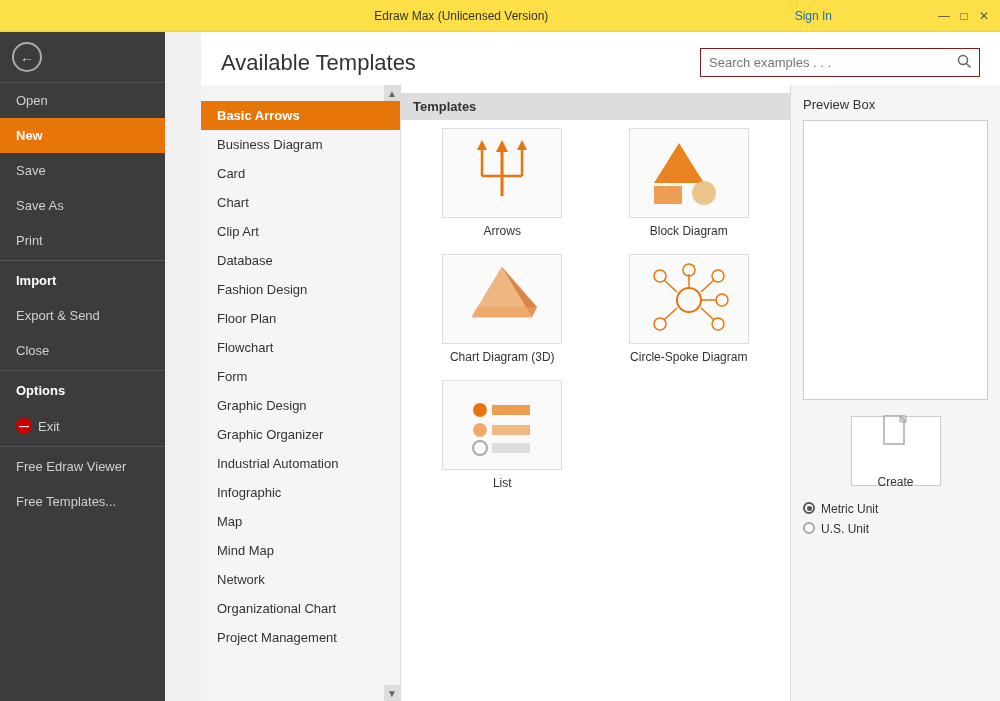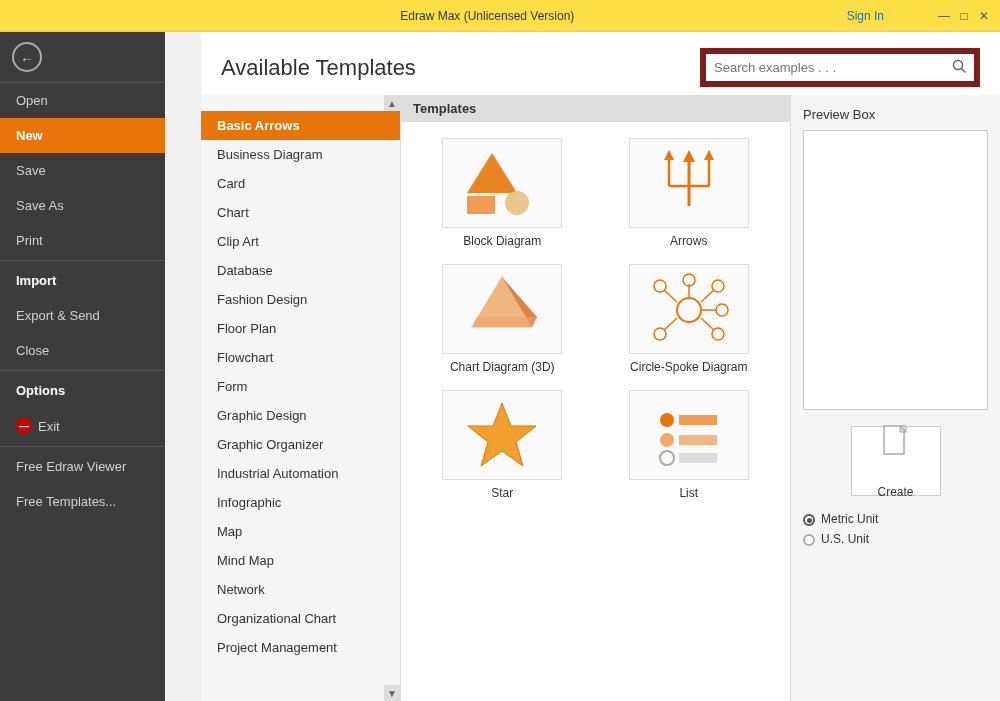--- a/index.html
+++ b/index.html
@@ -11,21 +11,21 @@
       height: 32px;
       display: flex;
       align-items: center;
       justify-content: space-between;
       padding: 0 8px;
       border-bottom: 1px solid #ccc;
       flex-shrink: 0;
     }
     .title-bar-title { flex: 1; text-align: center; font-size: 12px; color: #333; }
     .title-bar-btn { width: 16px; height: 16px; background: none; border: none; cursor: pointer; font-size: 12px; color: #555; display: flex; align-items: center; justify-content: center; }
-    .title-bar-signin { color: #1a6fba; font-size: 12px; cursor: pointer; margin-left: auto; margin-right: 48px; }
+    .title-bar-signin { color: #1a6fba; font-size: 12px; cursor: pointer; margin-left: auto; margin-right: 100px; }
 
     
     .main-layout { display: flex; flex: 1; overflow: hidden; }
 
     
     .sidebar {
       width: 165px;
       background: #3c3c3c;
       color: #d0d0d0;
       display: flex;
@@ -54,21 +54,21 @@
     
     .templates-header {
       padding: 16px 20px 8px 20px;
       background: #fff;
       display: flex;
       align-items: center;
       justify-content: space-between;
       flex-shrink: 0;
     }
     .templates-title { font-size: 22px; font-weight: 300; color: #333; }
-    .search-box { display: flex; align-items: center; border: 6px solid #7f1d1d; background: #fff; width: 280px; }
+    .search-box { display: flex; align-items: center; border: 1px solid #7f1d1d; background: #fff; width: 280px; }
     .search-input { border: none; outline: none; padding: 5px 8px; font-size: 13px; flex: 1; color: #666; }
     .search-icon-btn { background: none; border: none; padding: 5px 8px; cursor: pointer; color: #666; }
 
     
     .middle-right { display: flex; flex: 1; overflow: hidden; background: #f5f5f5; }
 
     
     .category-panel {
       width: 200px;
       background: #f5f5f5;
@@ -98,21 +98,21 @@
       overflow-y: auto;
       background: #fff;
       position: relative;
     }
     .templates-panel-header {
       background: #ddd;
       padding: 6px 12px;
       font-size: 13px;
       font-weight: 600;
       color: #333;
-      position: sticky; top: 0; z-index: 1;
+      position: sticky; top: 8px; z-index: 1;
     }
     .templates-grid {
       display: grid;
       grid-template-columns: repeat(2, 1fr);
       gap: 16px;
       padding: 16px;
     }
     .template-item {
       display: flex;
       flex-direction: column;
@@ -150,21 +150,21 @@
     }
     .create-btn-area { margin-top: 16px; display: flex; flex-direction: column; align-items: center; gap: 12px; }
     .create-btn {
       width: 90px; height: 70px; border: 1px solid #ccc; background: #fff;
       display: flex; flex-direction: column; align-items: center; justify-content: center;
       cursor: pointer; gap: 21px;
     }
     .create-btn-icon { font-size: 22px; color: #555; }
     .create-btn-label { font-size: 12px; color: #333; }
     .unit-options { display: flex; flex-direction: column; gap: 6px; margin-top: 4px; align-self: flex-start; }
-    .unit-option { display: flex; align-items: flex-end; gap: 6px; font-size: 12px; color: #333; cursor: pointer; }
+    .unit-option { display: flex; align-items: flex-start; gap: 6px; font-size: 12px; color: #333; cursor: pointer; }
     .radio-circle {
       width: 12px; height: 12px; border-radius: 50%; border: 2px solid #aaa;
       background: #fff; display: flex; align-items: center; justify-content: center; flex-shrink: 0;
     }
     .radio-circle.checked { border-color: #555; }
     .radio-circle.checked::after { content: ''; width: 5px; height: 5px; border-radius: 50%; background: #555; }
 
     
     ::-webkit-scrollbar { width: 8px; }
     ::-webkit-scrollbar-track { background: #e8e8e8; }
@@ -318,46 +318,46 @@
         <button class="category-scroll-down">▼</button>
       </div>
 
       <div class="templates-panel">
         <div class="templates-panel-header">Templates</div>
         <div class="templates-grid">
 
 
           <div class="template-item">
             <div class="template-thumb">
-              <svg width="80" height="70" viewBox="0 0 80 70">
-
-                <polygon points="30,5 5,45 55,45" fill="#e8750a" opacity="0.9"></polygon>
-
-                <rect x="5" y="48" width="28" height="18" fill="#e8750a" opacity="0.7"></rect>
-
-                <circle cx="55" cy="55" r="12" fill="#e8c080" opacity="0.9"></circle>
-              </svg>
-            </div>
-            <span class="template-label">Block Diagram</span>
-          </div>
-
-          <div class="template-item">
-            <div class="template-thumb">
               <svg width="60" height="75" viewBox="0 0 60 75">
 
                 <line x1="30" y1="60" x2="30" y2="10" stroke="#e8750a" stroke-width="3"></line>
                 <polygon points="30,4 24,16 36,16" fill="#e8750a"></polygon>
                 <line x1="10" y1="40" x2="10" y2="10" stroke="#e8750a" stroke-width="2.5"></line>
                 <polygon points="10,4 5,14 15,14" fill="#e8750a"></polygon>
                 <line x1="50" y1="40" x2="50" y2="10" stroke="#e8750a" stroke-width="2.5"></line>
                 <polygon points="50,4 45,14 55,14" fill="#e8750a"></polygon>
                 <line x1="10" y1="40" x2="50" y2="40" stroke="#e8750a" stroke-width="2.5"></line>
               </svg>
             </div>
             <span class="template-label">Arrows</span>
+          </div>
+
+          <div class="template-item">
+            <div class="template-thumb">
+              <svg width="80" height="70" viewBox="0 0 80 70">
+
+                <polygon points="30,5 5,45 55,45" fill="#e8750a" opacity="0.9"></polygon>
+
+                <rect x="5" y="48" width="28" height="18" fill="#e8750a" opacity="0.7"></rect>
+
+                <circle cx="55" cy="55" r="12" fill="#e8c080" opacity="0.9"></circle>
+              </svg>
+            </div>
+            <span class="template-label">Block Diagram</span>
           </div>
 
           <div class="template-item">
             <div class="template-thumb">
               <svg width="80" height="75" viewBox="0 0 80 75">
 
                 <polygon points="40,5 10,55 70,55" fill="#e8750a" opacity="0.5" stroke="#e8750a" stroke-width="1"></polygon>
                 <polygon points="40,5 70,55 75,45" fill="#d4651a" opacity="0.8"></polygon>
                 <polygon points="10,55 70,55 75,45 15,45" fill="#f0a060" opacity="0.6"></polygon>
               </svg>
@@ -382,28 +382,20 @@
                 <line x1="57" y1="46" x2="70" y2="58" stroke="#e8750a" stroke-width="1.5"></line>
                 <circle cx="74" cy="62" r="6" fill="none" stroke="#e8750a" stroke-width="1.5"></circle>
                 <line x1="57" y1="38" x2="72" y2="38" stroke="#e8750a" stroke-width="1.5"></line>
                 <circle cx="78" cy="38" r="6" fill="none" stroke="#e8750a" stroke-width="1.5"></circle>
               </svg>
             </div>
             <span class="template-label">Circle-Spoke Diagram</span>
           </div>
 
 
-          <div class="template-item">
-            <div class="template-thumb">
-              <svg width="80" height="75" viewBox="0 0 80 75">
-                <polygon points="40,5 49,28 74,28 54,44 61,68 40,53 19,68 26,44 6,28 31,28" fill="#f0a030" stroke="#e8750a" stroke-width="1"></polygon>
-              </svg>
-            </div>
-            <span class="template-label">Star</span>
-          </div>
 
           <div class="template-item">
             <div class="template-thumb">
               <svg width="80" height="75" viewBox="0 0 80 75">
                 <circle cx="18" cy="22" r="7" fill="#e8750a"></circle>
                 <rect x="30" y="17" width="38" height="10" fill="#e8750a" opacity="0.7"></rect>
                 <circle cx="18" cy="42" r="7" fill="#e8750a" opacity="0.6"></circle>
                 <rect x="30" y="37" width="38" height="10" fill="#e8750a" opacity="0.5"></rect>
                 <circle cx="18" cy="60" r="7" fill="none" stroke="#aaa" stroke-width="2"></circle>
                 <rect x="30" y="55" width="38" height="10" fill="#ddd"></rect>

